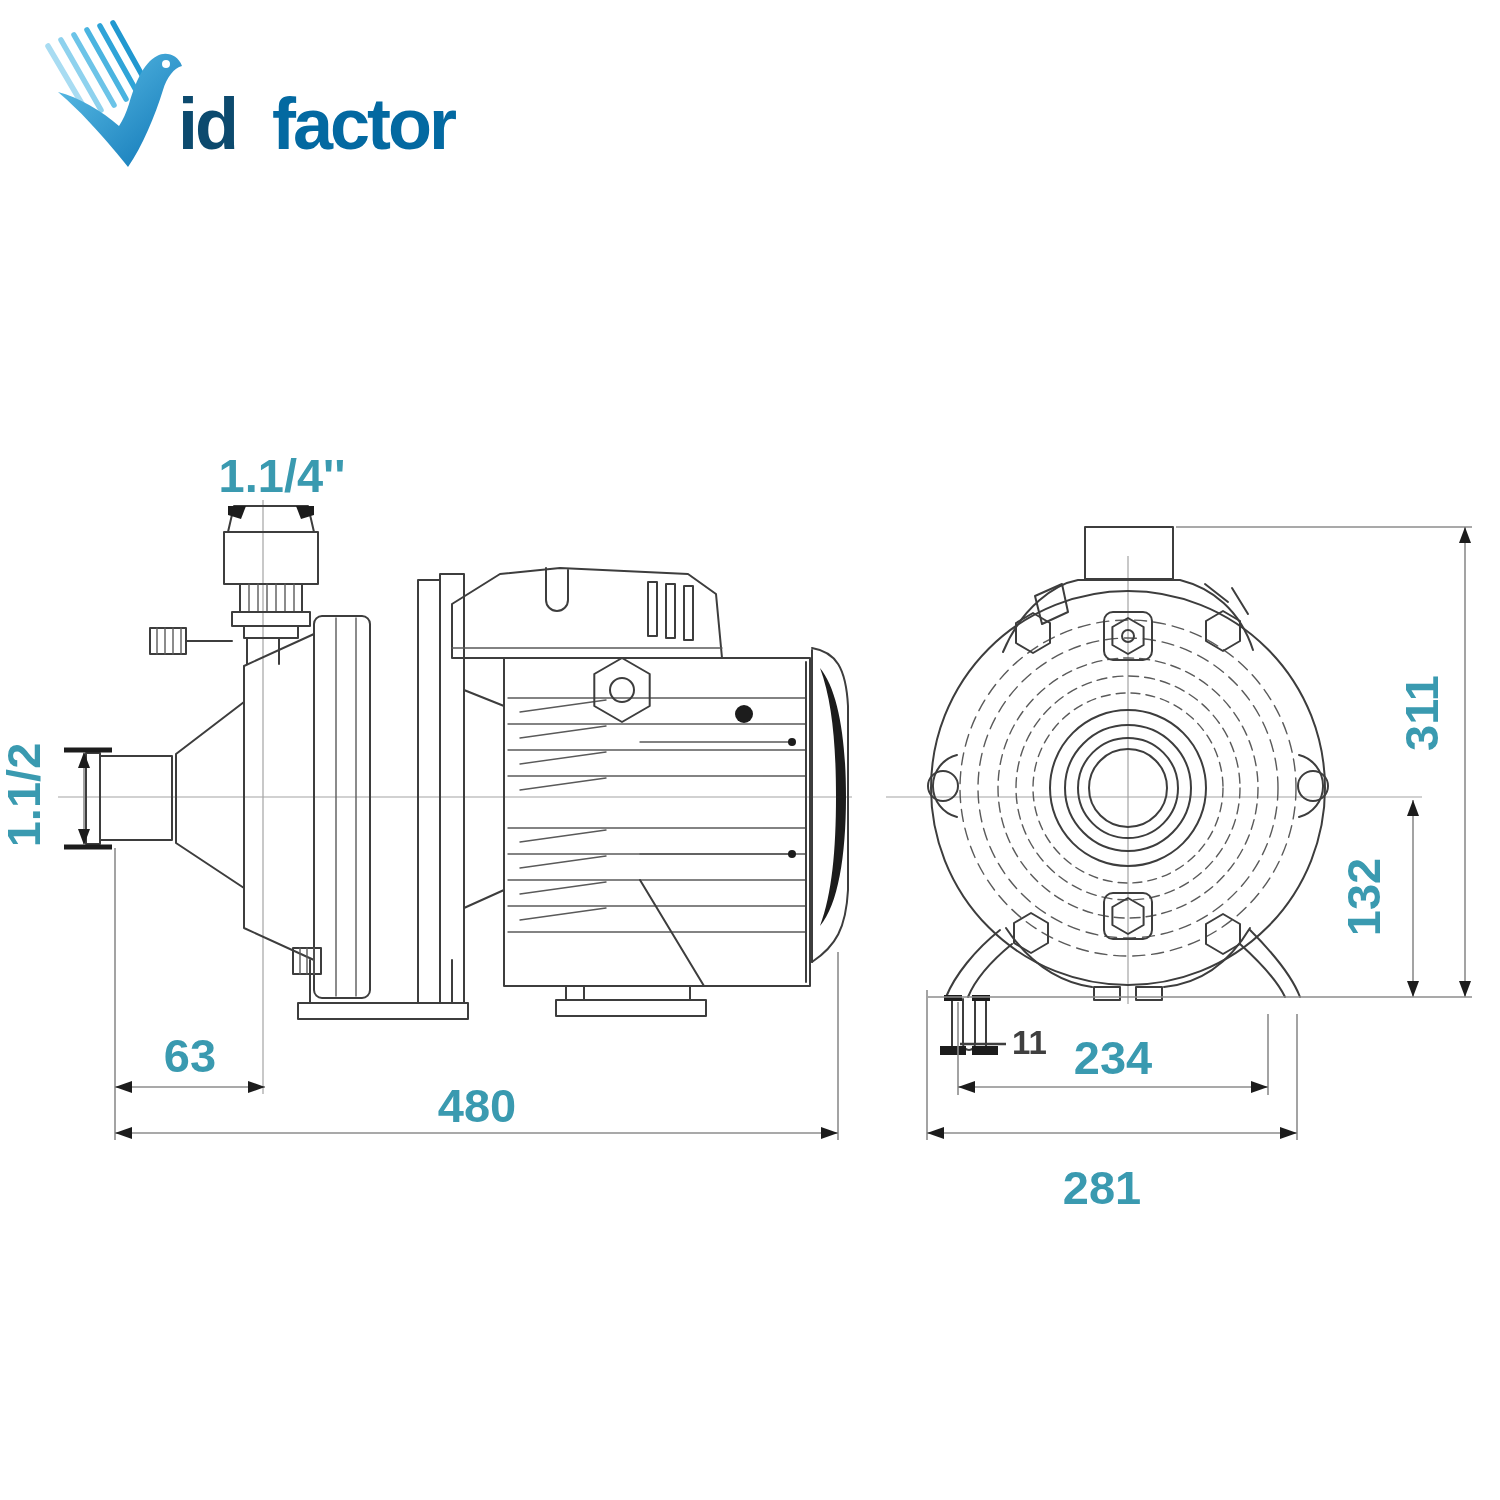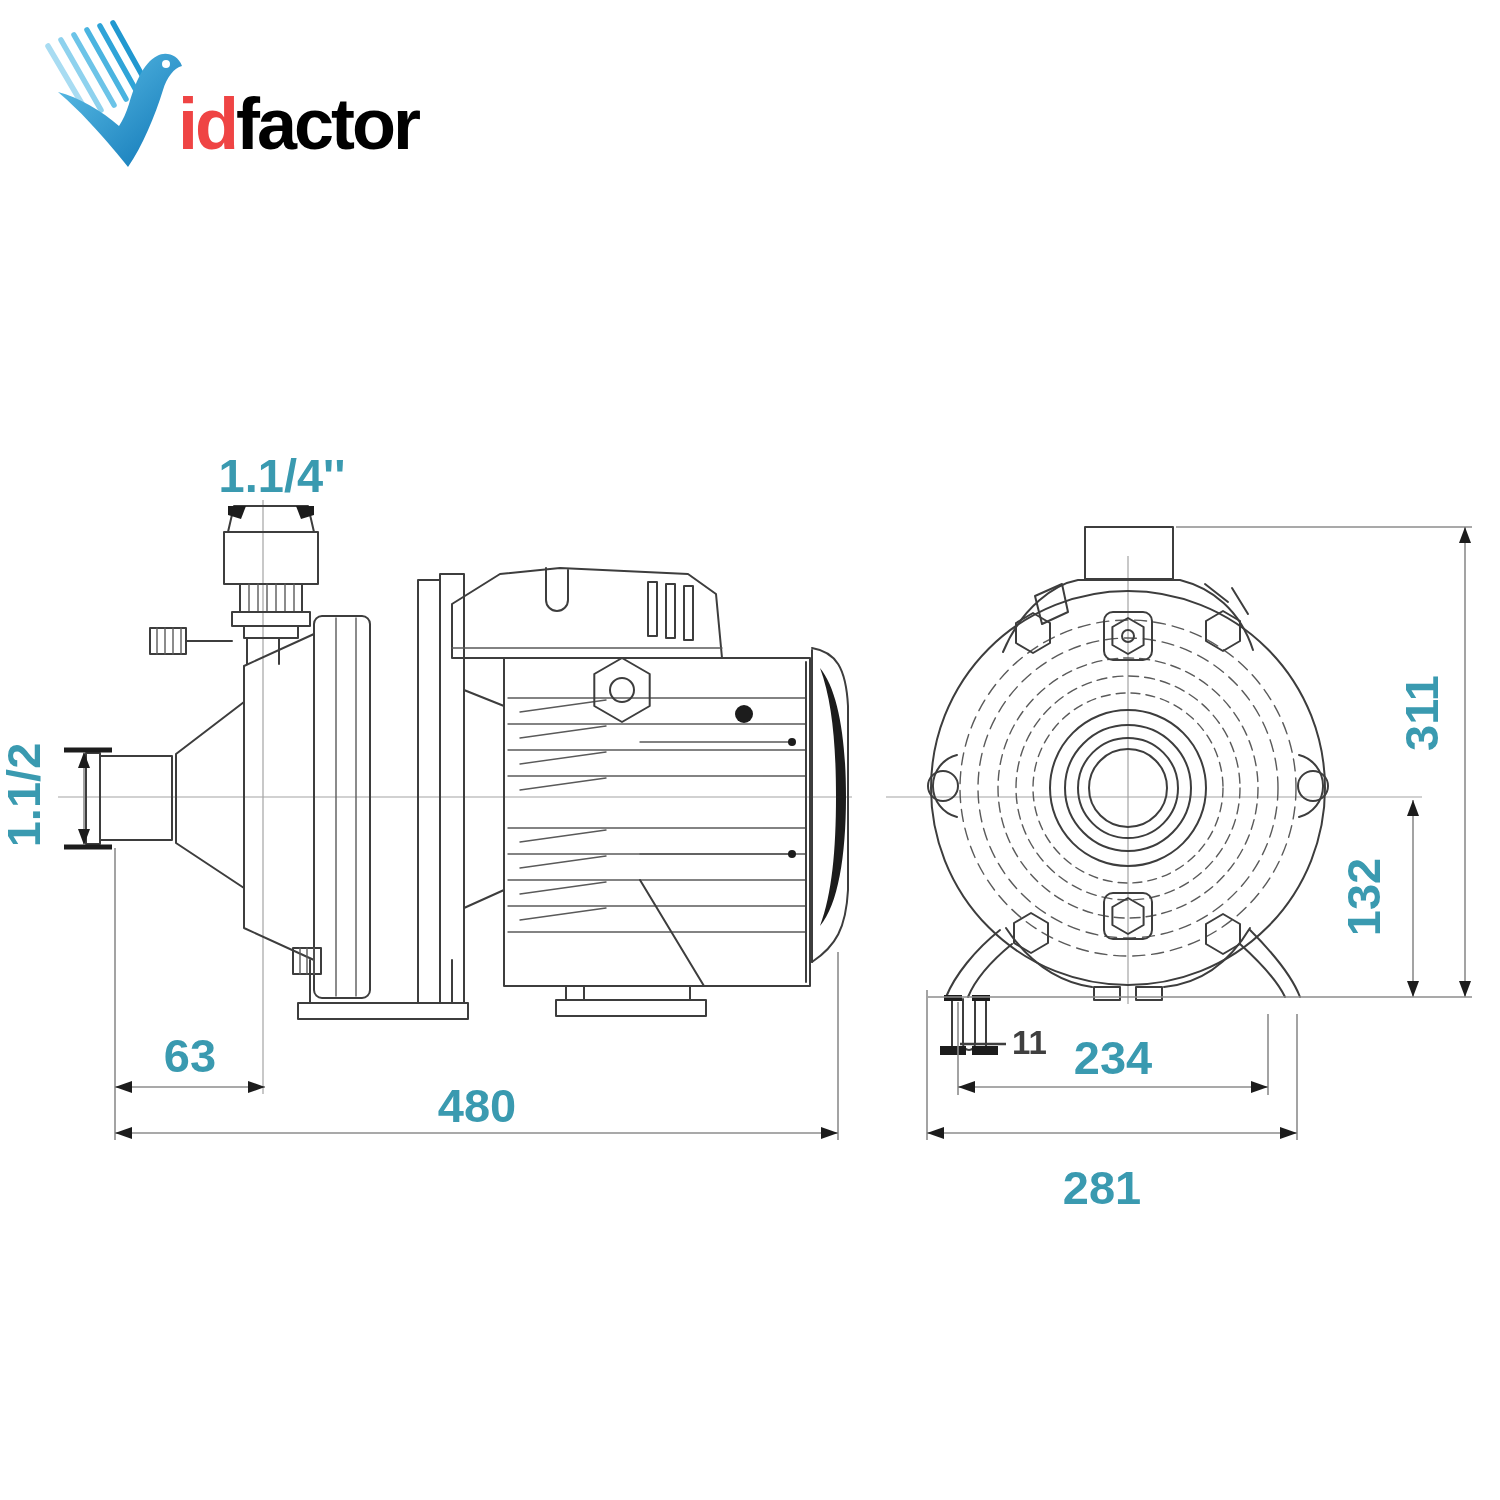--- a/index.html
+++ b/index.html
@@ -6,22 +6,22 @@
   body{
     width:1500px;height:1500px;background:#ffffff;position:relative;
     font-family:"Liberation Sans",sans-serif;overflow:hidden;
   }
   .logo{position:absolute;left:28px;top:10px;width:360px;height:170px;}
   .logo .bird{position:absolute;left:0;top:0;}
   .logo .wordmark{
     position:absolute;left:150px;top:78px;font-size:72px;font-weight:bold;
     letter-spacing:-3px;line-height:1;white-space:nowrap;
   }
-  .wm-id{color:#ef4444;}
-  .wm-factor{color:#000000;}
+  .wm-id{color:#0c4a6e;}
+  .wm-factor{color:#0369a1;margin-left:36px;}
   .drawing{position:absolute;left:0;top:0;}
   
   .o  {fill:none;stroke:#3d3d3d;stroke-width:2;stroke-linejoin:round;stroke-linecap:round;}
   .o1 {fill:none;stroke:#5a5a5a;stroke-width:1.4;stroke-linecap:round;}
   .dim{fill:none;stroke:#8c8c8c;stroke-width:1.6;}
   .cl {fill:none;stroke:#a3a3a3;stroke-width:1.2;}
   .blk{fill:#1c1c1c;stroke:none;}
   .teal{font-family:"Liberation Sans",sans-serif;font-weight:bold;font-size:47px;fill:#3a9ab0;}
   .small-dim{font-family:"Liberation Sans",sans-serif;font-weight:bold;font-size:33px;fill:#3f3f3f;}
 </style>

